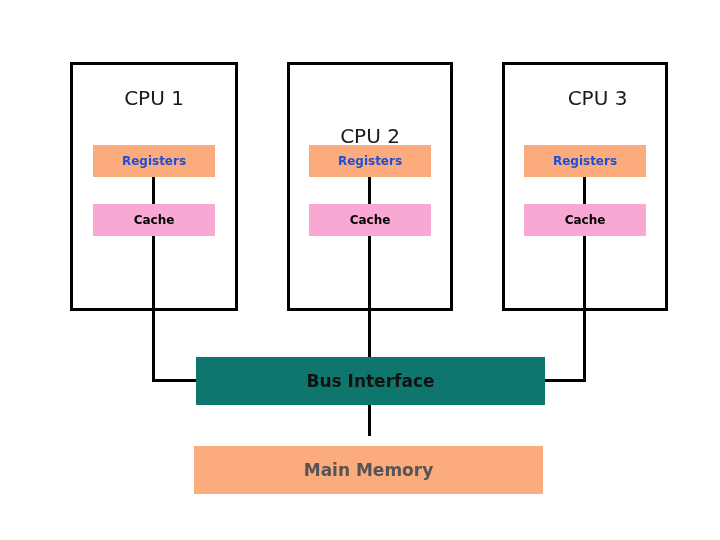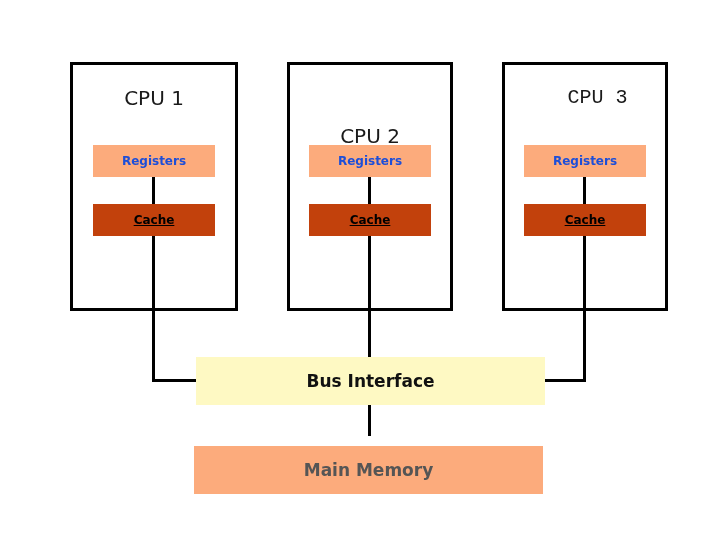--- a/index.html
+++ b/index.html
@@ -37,31 +37,30 @@
     justify-content: center;
     font-size: 12px;
     font-weight: bold;
     white-space: nowrap;
   }
   .unit-registers {
     background: #FCAB7C;
     color: #1d4ed8;
   }
   .unit-cache {
-    background: #c2410c;
+    background: #f9a8d4;
     color: #000000;
-    text-decoration: underline;
   }
   .bus-box {
     position: absolute;
     box-sizing: border-box;
     display: flex;
     align-items: center;
     justify-content: center;
-    background: #fef9c3;
+    background: #0f766e;
     color: #111111;
     font-size: 17px;
     font-weight: bold;
     white-space: nowrap;
   }
   .mem-box {
     position: absolute;
     box-sizing: border-box;
     display: flex;
     align-items: center;
@@ -95,21 +94,21 @@
 
   <div class="cpu-box" style="left:287px; top:62px; width:166px; height:249px;"></div>
   <div class="cpu-title" style="left:287px; top:86px; width:166px;margin-top:38px;">CPU 2</div>
   <div class="unit unit-registers" style="left:309px; top:145px; width:122px; height:32px;">Registers</div>
   <div class="wire wire-v" style="left:368px; top:177px; height:27px;"></div>
   <div class="unit unit-cache" style="left:309px; top:204px; width:122px; height:32px;">Cache</div>
 
   <div class="wire wire-v" style="left:368px; top:236px; height:123px;"></div>
 
   <div class="cpu-box" style="left:502px; top:62px; width:166px; height:249px;"></div>
-  <div class="cpu-title" style="left:502px; top:86px; width:191px;font-family:Liberation Mono, monospace;">CPU 3</div>
+  <div class="cpu-title" style="left:502px; top:86px; width:191px;">CPU 3</div>
   <div class="unit unit-registers" style="left:524px; top:145px; width:122px; height:32px;">Registers</div>
   <div class="wire wire-v" style="left:583px; top:177px; height:27px;"></div>
   <div class="unit unit-cache" style="left:524px; top:204px; width:122px; height:32px;">Cache</div>
 
   <div class="wire wire-v" style="left:583px; top:236px; height:146px;"></div>
   <div class="wire wire-h" style="left:543px; top:379px; width:43px;"></div>
 
   <div class="bus-box" style="left:196px; top:357px; width:349px; height:48px;">Bus Interface</div>
 
   <div class="wire wire-v" style="left:368px; top:405px; height:31px;"></div>

